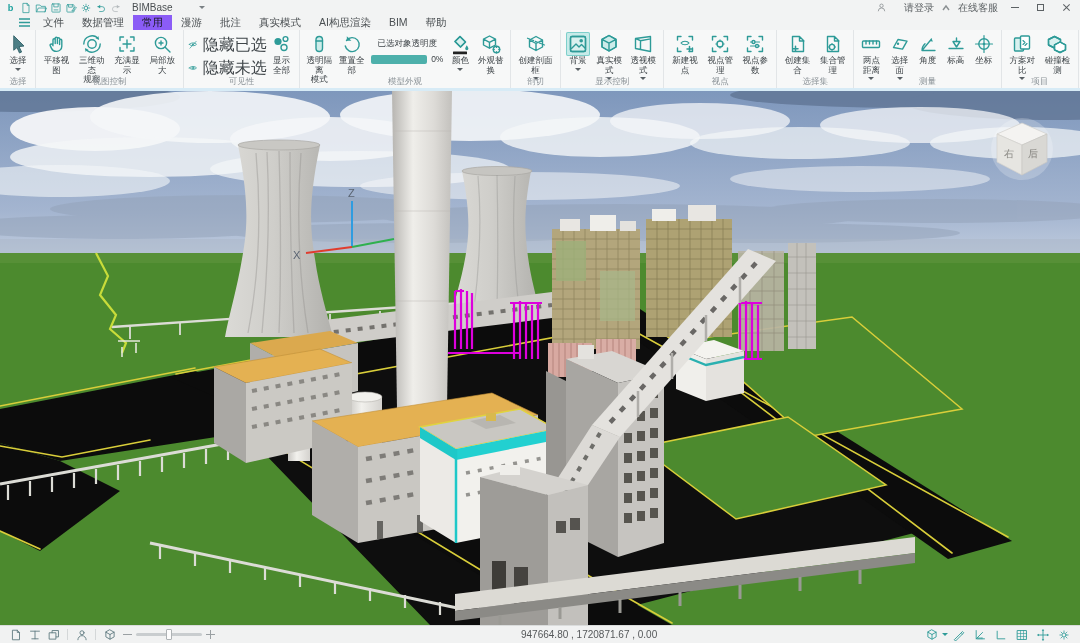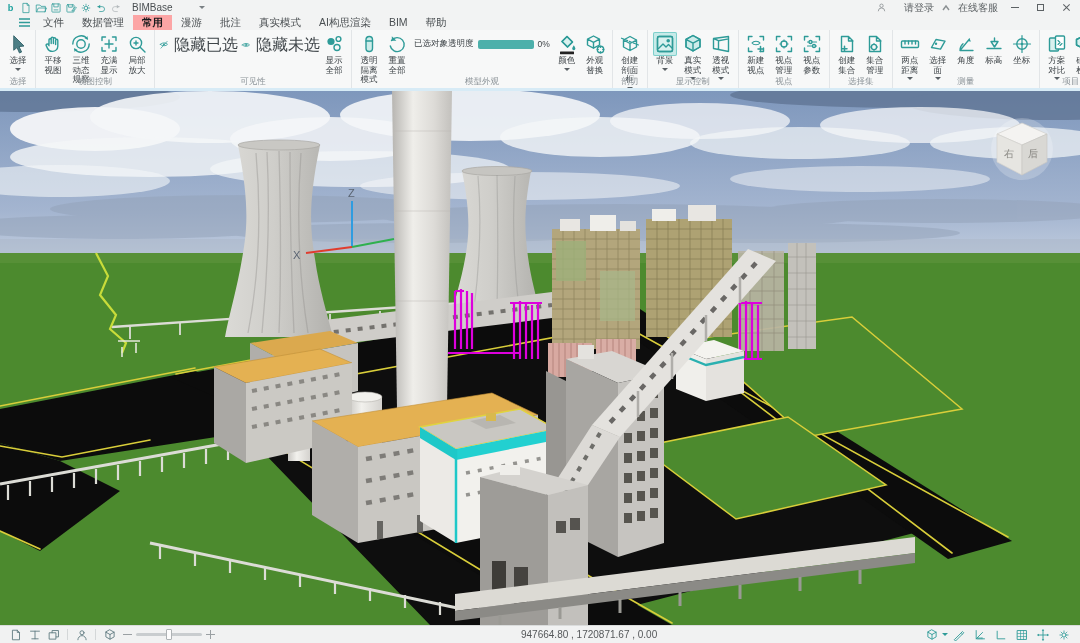--- a/index.html
+++ b/index.html
@@ -21,35 +21,35 @@
   .wc-min{width:8px;border-top:1px solid #5c6164}
   .wc-max{width:7px;height:7px;border:1px solid #5c6164}
   .wc-x{position:relative;width:9px;height:9px}
   .wc-x::before,.wc-x::after{content:"";position:absolute;left:4px;top:0;width:1px;height:9px;background:#5c6164}
   .wc-x::before{transform:rotate(45deg)}.wc-x::after{transform:rotate(-45deg)}
 
   
   #menubar{height:15px;display:flex;align-items:center;background:#f2f3f3;font-size:10.5px;color:#4a4f52;padding-left:16px;flex:0 0 auto}
   #hamburger{color:#2e9b98;width:16px;height:12px;display:flex;align-items:center;justify-content:center;margin-right:2px}
   .mtab{padding:0 9px;height:15px;line-height:15px;white-space:nowrap}
-  .mtab.active{background:#fca5a5;color:#17191b;font-weight:bold}
+  .mtab.active{background:#8b5cf6;color:#17191b;font-weight:normal}
 
   
   #ribbon{height:61px;display:flex;align-items:stretch;background:#f7f8f8;border-bottom:3px solid #d7ebf6;padding:0 1px;overflow:hidden;flex:0 0 auto}
   .rb-group{position:relative;display:flex;align-items:flex-start;padding:2px 3px 11px;border-right:1px solid #e2e5e7}
   .rb-glabel{position:absolute;bottom:0;left:0;right:0;text-align:center;font-size:8.5px;color:#8d9499;white-space:nowrap}
   .rb-btn{display:flex;flex-direction:column;align-items:center;background:none;border:0;padding:0 2px;font:inherit;cursor:default;min-width:28px}
   .rb-btn .ico{width:24px;height:24px;display:flex;align-items:center;justify-content:center;border-radius:2px;color:#2e9b98}
   .rb-btn.sel .ico{background:#c7ebe9;box-shadow:inset 0 0 0 1px #7ecfcb}
   .rb-lbl{font-size:8.5px;color:#3f4549;line-height:1.12;text-align:center;white-space:pre-line}
   .crt{width:0;height:0;border:3px solid transparent;border-top-color:#5a6065;margin-top:2px}
-  .rb-stack{display:flex;flex-direction:row;gap:2px;padding-top:3px}
+  .rb-stack{display:flex;flex-direction:column;gap:2px;padding-top:3px}
   .rb-srow{display:flex;align-items:center;gap:3px;font-size:8.5px;color:#3f4549;background:none;border:0;padding:0;font:inherit;white-space:nowrap;cursor:default}
   .rb-srow .sico{width:13px;height:13px;color:#2e9b98;display:flex;align-items:center;justify-content:center}
-  .rb-slider{display:flex;align-items:center;gap:4px;padding:6px 3px 0}
+  .rb-slider{display:flex;flex-direction:column;align-items:center;gap:4px;padding:6px 3px 0}
   .rb-slider .lab{font-size:8.5px;color:#3f4549;white-space:nowrap}
   .rb-slider .srow{display:flex;align-items:center;gap:4px}
   .rb-slider .bar{width:56px;height:9px;border-radius:2px;background:#4db0ab}
   .rb-slider .val{font-size:8.5px;color:#3f4549}
 
   
   #viewport{position:relative;width:1080px;height:534px;flex:0 0 auto;background:#4c8a2e;overflow:hidden}
   #scene{display:block}
 
   

